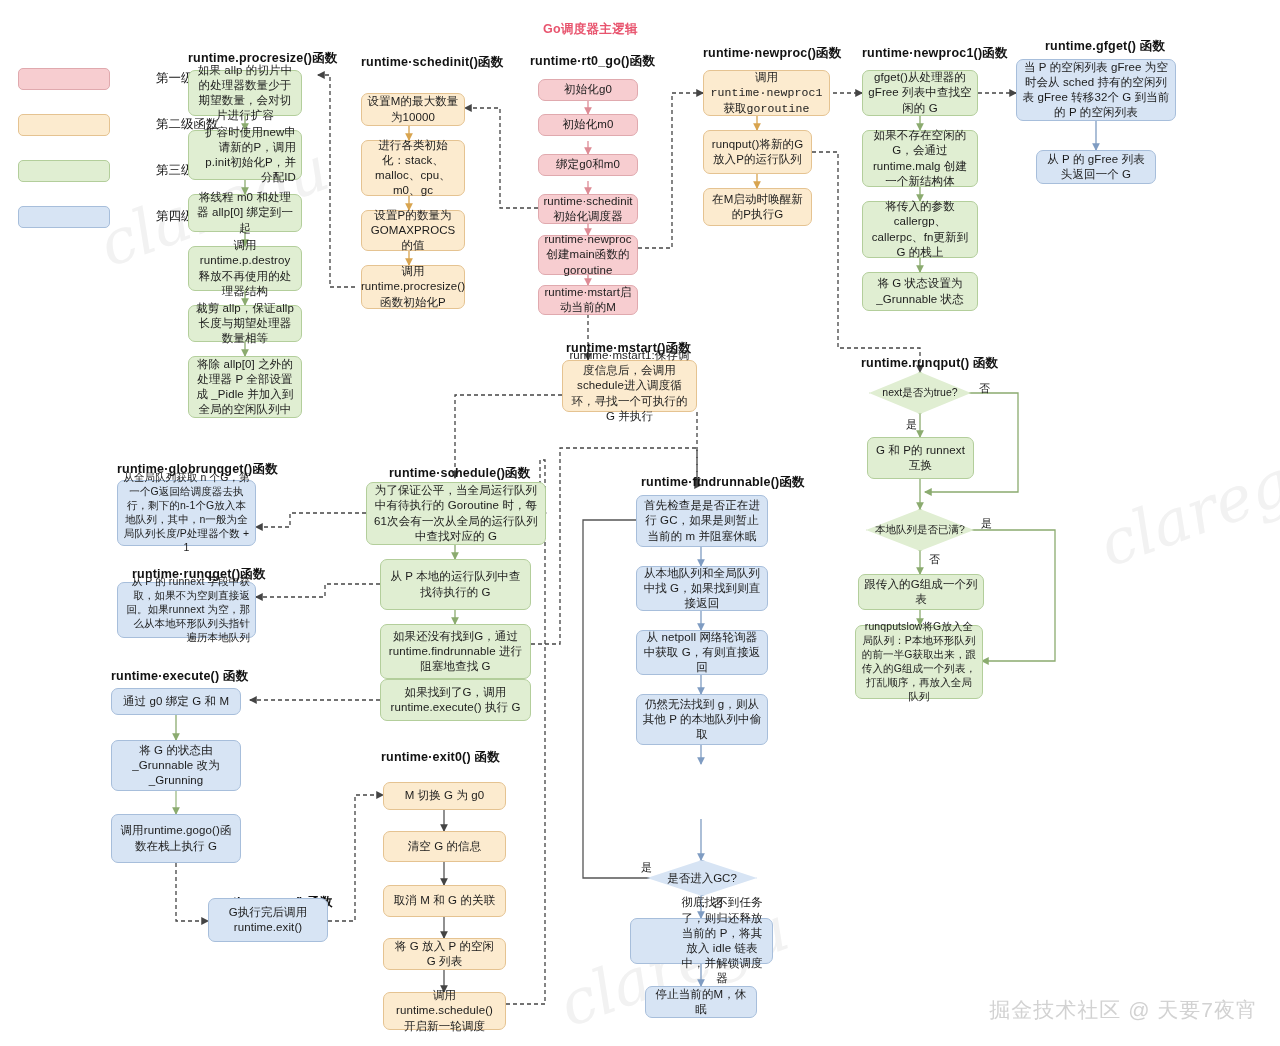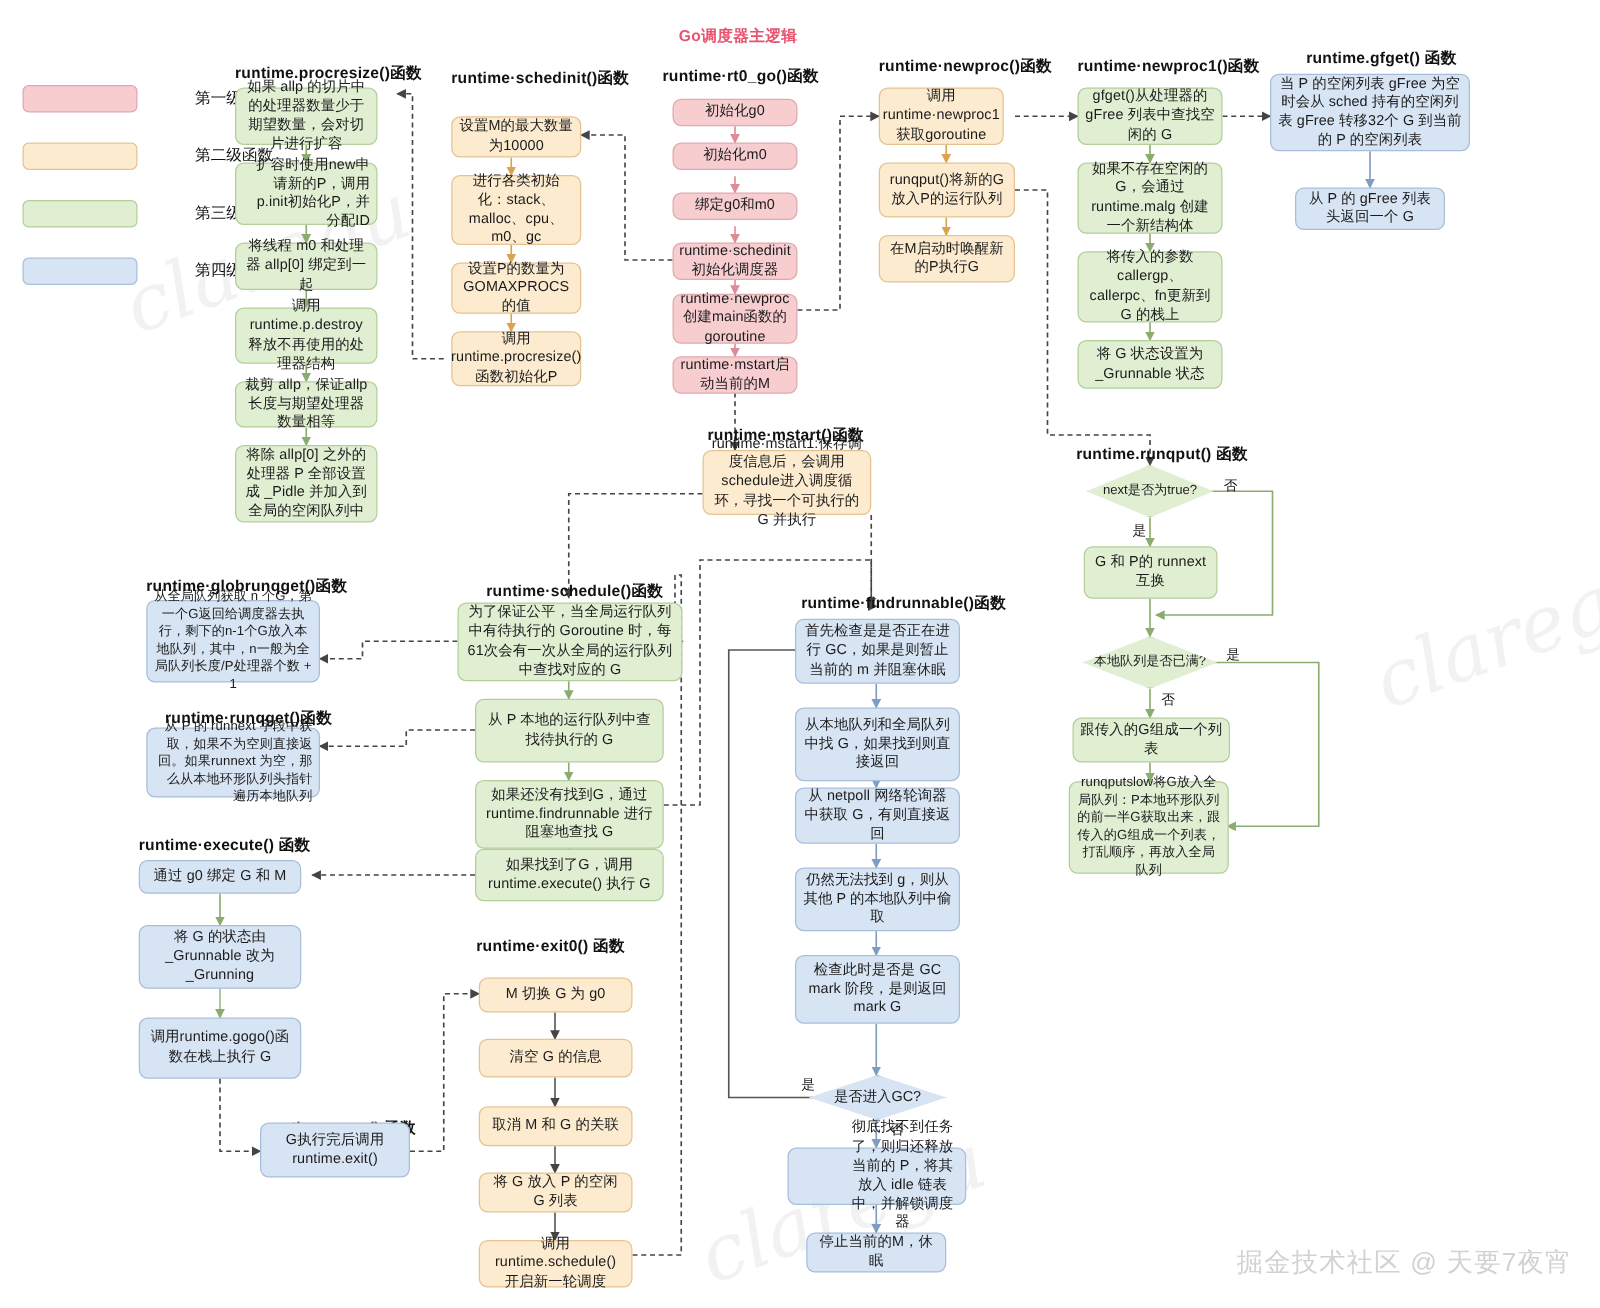--- a/index.html
+++ b/index.html
@@ -291,21 +291,21 @@
   <div class="node lvl2" style="left:361px;top:210px;width:104px;height:41px;">设置P的数量为GOMAXPROCS的值</div>
   <div class="node lvl2" style="left:361px;top:265px;width:104px;height:44px;">调用 runtime.procresize() 函数初始化P</div>
 
   <div class="node lvl1" style="left:538px;top:79px;width:100px;height:22px;">初始化g0</div>
   <div class="node lvl1" style="left:538px;top:114px;width:100px;height:22px;">初始化m0</div>
   <div class="node lvl1" style="left:538px;top:154px;width:100px;height:22px;">绑定g0和m0</div>
   <div class="node lvl1" style="left:538px;top:194px;width:100px;height:30px;">runtime·schedinit初始化调度器</div>
   <div class="node lvl1" style="left:538px;top:235px;width:100px;height:40px;">runtime·newproc创建main函数的goroutine</div>
   <div class="node lvl1" style="left:538px;top:285px;width:100px;height:30px;">runtime·mstart启动当前的M</div>
 
-  <div class="node lvl2" style="left:703px;top:70px;width:100px;height:46px;">调用 runtime·newproc1获取goroutine</div>
+  <div class="node lvl2" style="left:703px;top:70px;width:127px;height:46px;font-family:Liberation Mono, monospace;">调用 runtime·newproc1获取goroutine</div>
   <div class="node lvl2" style="left:703px;top:130px;width:109px;height:44px;">runqput()将新的G放入P的运行队列</div>
   <div class="node lvl2" style="left:703px;top:188px;width:109px;height:38px;">在M启动时唤醒新的P执行G</div>
 
   <div class="node lvl3" style="left:862px;top:70px;width:116px;height:46px;">gfget()从处理器的 gFree 列表中查找空闲的 G</div>
   <div class="node lvl3" style="left:862px;top:130px;width:116px;height:57px;">如果不存在空闲的 G，会通过 runtime.malg 创建一个新结构体</div>
   <div class="node lvl3" style="left:862px;top:201px;width:116px;height:57px;">将传入的参数 callergp、callerpc、fn更新到 G 的栈上</div>
   <div class="node lvl3" style="left:862px;top:272px;width:116px;height:39px;">将 G 状态设置为 _Grunnable 状态</div>
 
   <div class="node lvl4" style="left:1016px;top:59px;width:160px;height:62px;">当 P 的空闲列表 gFree 为空时会从 sched 持有的空闲列表 gFree 转移32个 G 到当前的 P 的空闲列表</div>
   <div class="node lvl4" style="left:1036px;top:150px;width:120px;height:34px;">从 P 的 gFree 列表头返回一个 G</div>
@@ -337,24 +337,23 @@
   <div class="node lvl3" style="left:380px;top:624px;width:151px;height:55px;">如果还没有找到G，通过 runtime.findrunnable 进行阻塞地查找 G</div>
   <div class="node lvl3" style="left:380px;top:679px;width:151px;height:42px;">如果找到了G，调用 runtime.execute() 执行 G</div>
 
   <div class="node lvl2" style="left:383px;top:782px;width:123px;height:28px;">M 切换 G 为 g0</div>
   <div class="node lvl2" style="left:383px;top:831px;width:123px;height:31px;">清空 G 的信息</div>
   <div class="node lvl2" style="left:383px;top:885px;width:123px;height:32px;">取消 M 和 G 的关联</div>
   <div class="node lvl2" style="left:383px;top:938px;width:123px;height:32px;">将 G 放入 P 的空闲 G 列表</div>
   <div class="node lvl2" style="left:383px;top:992px;width:123px;height:38px;">调用runtime.schedule() 开启新一轮调度</div>
 
   <div class="node lvl4" style="left:636px;top:495px;width:132px;height:52px;">首先检查是是否正在进行 GC，如果是则暂止当前的 m 并阻塞休眠</div>
-  <div class="node lvl4" style="left:636px;top:566px;width:132px;height:59px;">从本地队列和全局队列中找 G，如果找到则直接返回</div>
+  <div class="node lvl4" style="left:636px;top:566px;width:132px;height:45px;">从本地队列和全局队列中找 G，如果找到则直接返回</div>
   <div class="node lvl4" style="left:636px;top:694px;width:132px;height:51px;">仍然无法找到 g，则从其他 P 的本地队列中偷取</div>
   <div class="node lvl4" style="left:636px;top:630px;width:132px;height:45px;">从 netpoll 网络轮询器中获取 G，有则直接返回</div>
-  <div class="node lvl4" style="left:636px;top:764px;width:132px;height:55px;">检查此时是否是 GC mark 阶段，是则返回mark G</div>
   <div class="diamond lvl4" style="left:647px;top:860px;width:110px;height:36px;">是否进入GC?</div>
   <div class="edgelabel" style="left:641px;top:860px;">是</div>
   <div class="edgelabel" style="left:712px;top:896px;">否</div>
   <div class="node lvl4" style="left:630px;top:918px;width:143px;height:46px;padding-left:46px;">彻底找不到任务了，则归还释放当前的 P，将其放入 idle 链表中，并解锁调度器</div>
   <div class="node lvl4" style="left:645px;top:986px;width:112px;height:32px;">停止当前的M，休眠</div>
 
   <div class="watermark">掘金技术社区 @ 天要7夜宵</div>
 
 </div>
 

